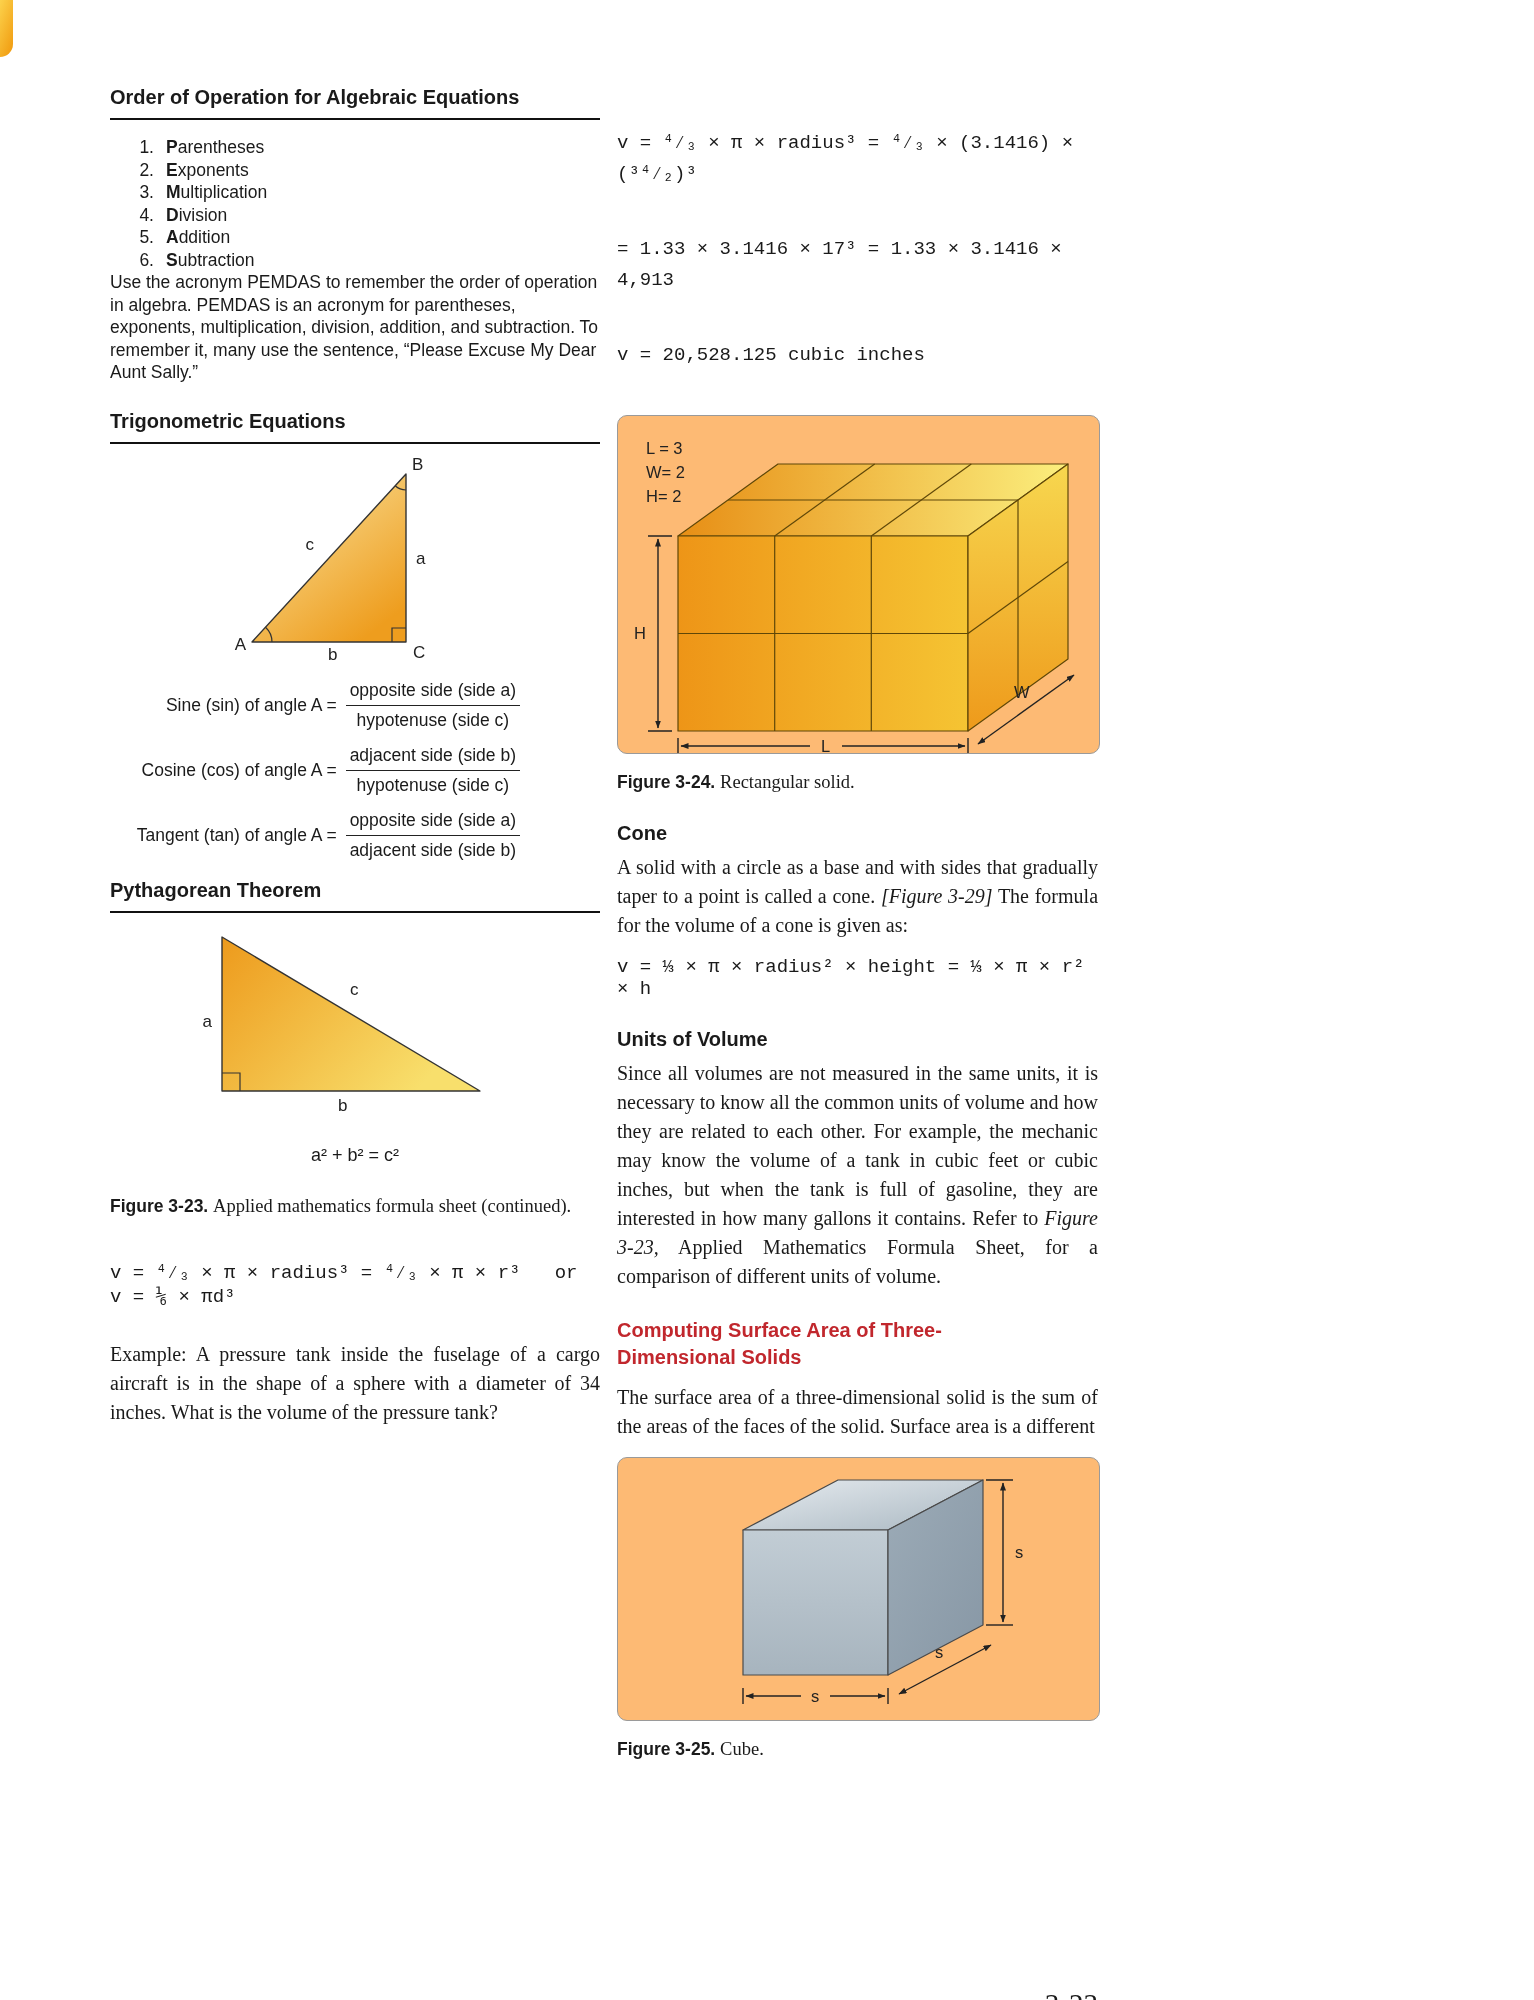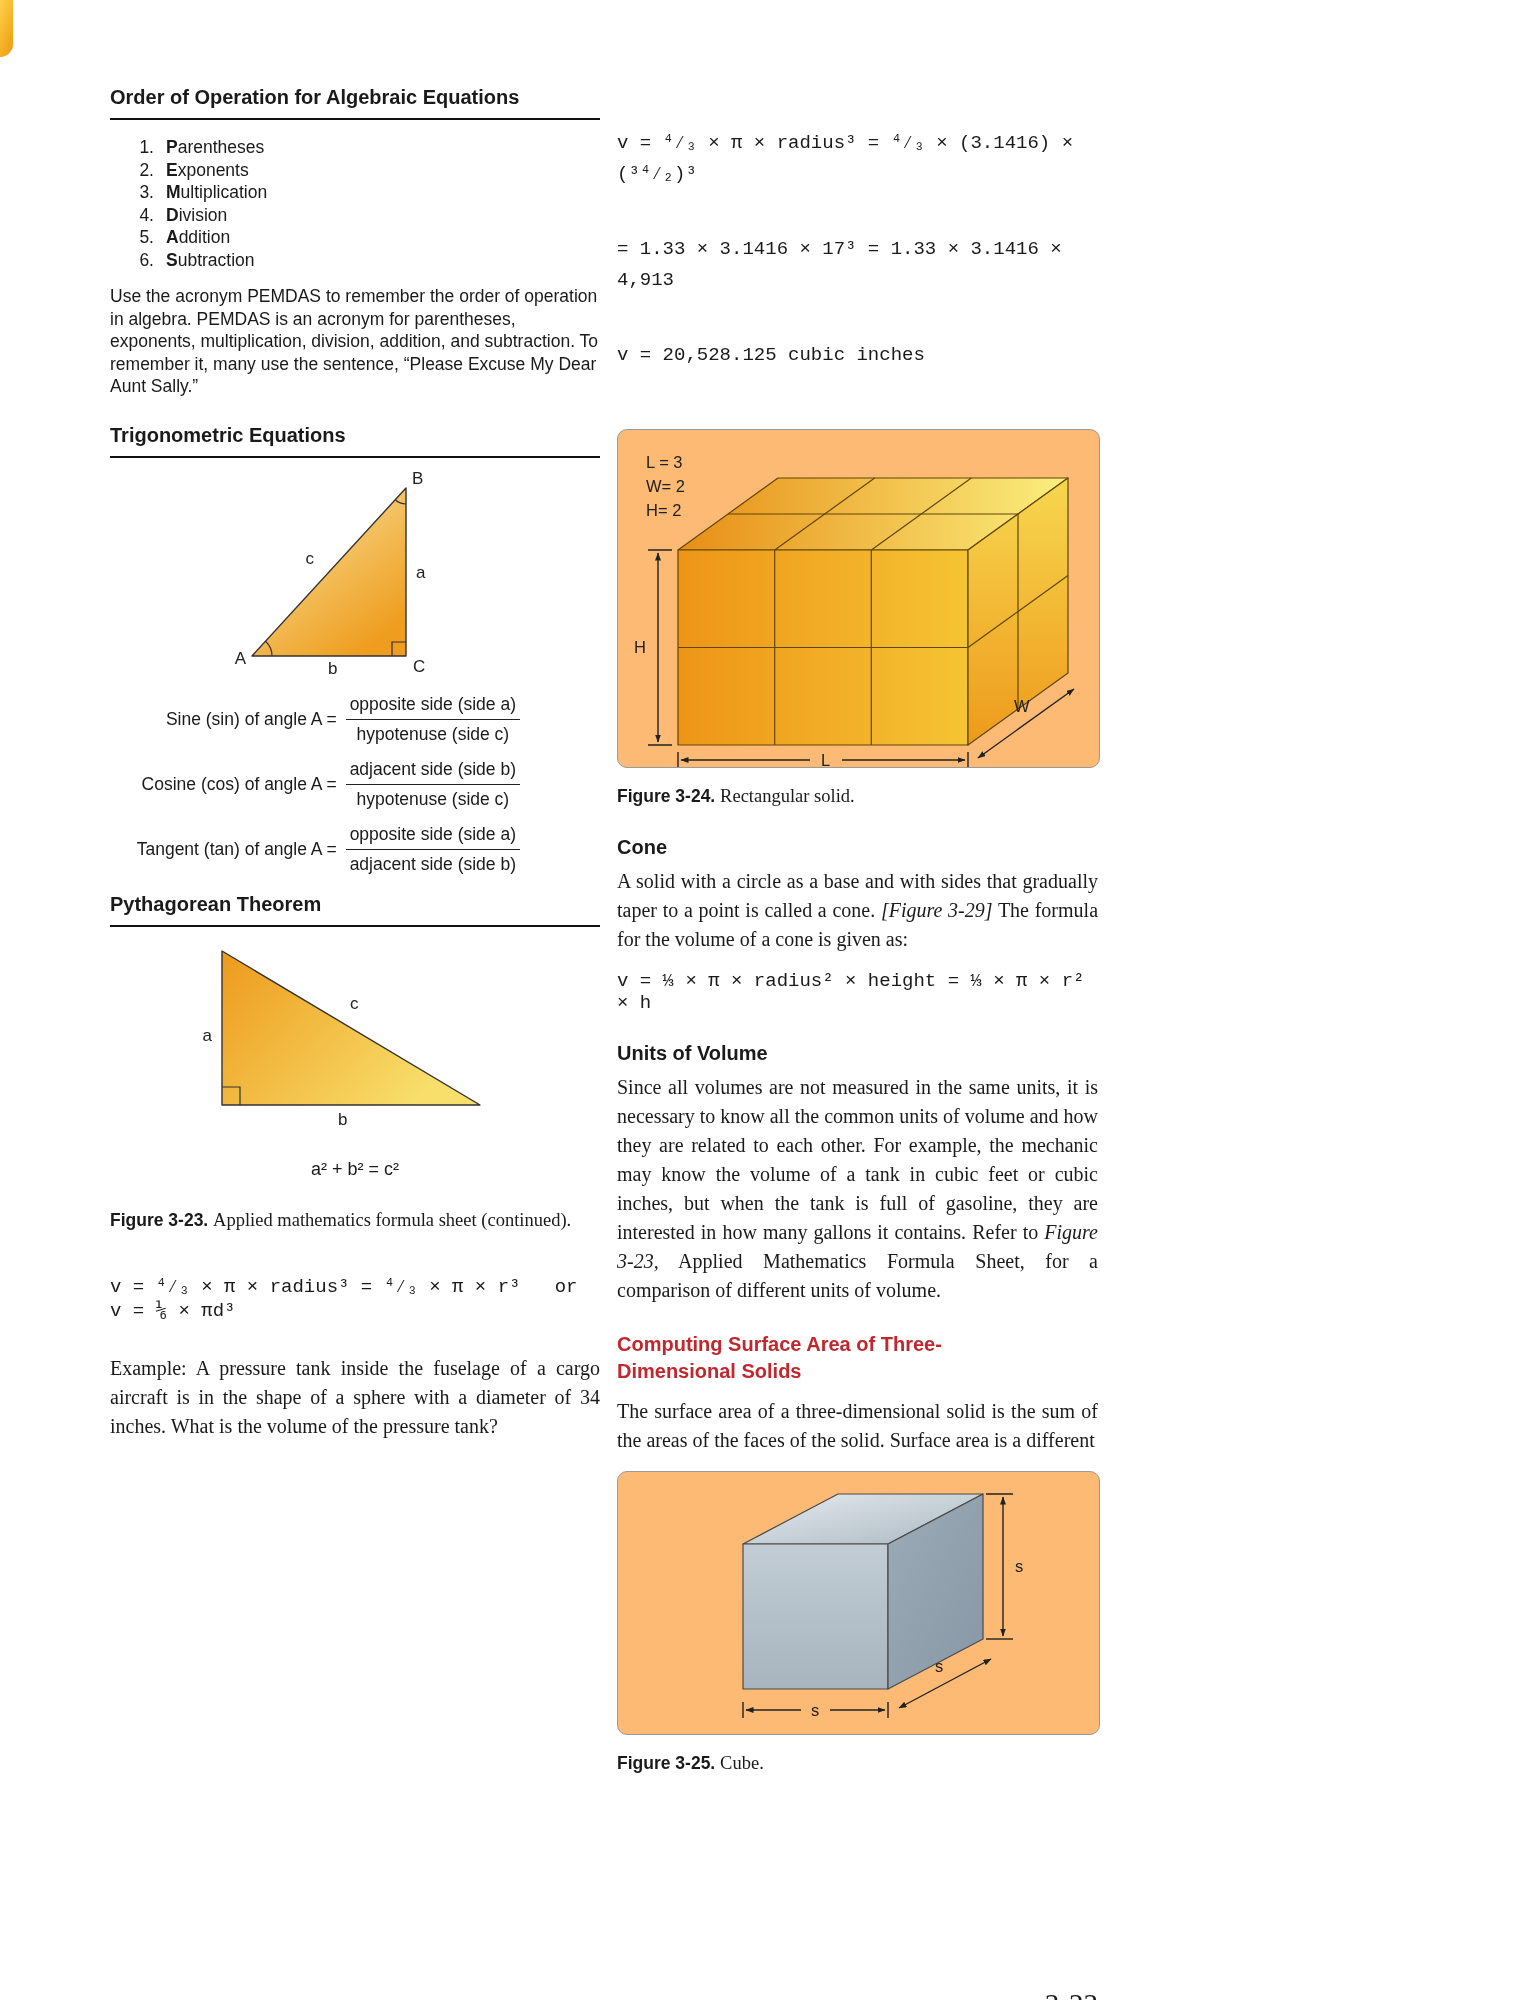--- a/index.html
+++ b/index.html
@@ -12,21 +12,21 @@
   .col-left{left:110px;top:86px;width:490px;}
   .col-right{left:617px;top:84px;width:481px;}
 
   h2,h3,p,ol{margin:0;padding:0;}
   h2.ruled{font-size:20px;font-weight:bold;padding-bottom:9px;border-bottom:2px solid #111;}
   h3.subhead{font-size:20px;font-weight:bold;}
   .red{color:#C1272D;}
   .block{display:block;line-height:27px;}
 
   .mt6{margin-top:6px;}.mt8{margin-top:8px;}
-  .mt12{margin-top:12px;}.mt14{margin-top:14px;}.mt16{margin-top:16px;}
+  .mt12{margin-top:12px;}.mt14{}.mt16{margin-top:16px;}
   .mt18{margin-top:18px;}.mt24{margin-top:28px;}.mt26{margin-top:26px;}
   .mt28{margin-top:28px;}.mt32{margin-top:32px;}.mt44{margin-top:44px;}
 
   .pemdas-list{list-style:none;margin:16px 0 0 18px;}
   .pemdas-list li{display:flex;line-height:22.5px;font-size:17.5px;}
   .li-num{width:26px;text-align:right;margin-right:12px;}
 
   .sansp{font-size:17.5px;line-height:22.5px;}
 
   .serif{font-family:"Liberation Serif","DejaVu Serif",serif;font-size:20px;

